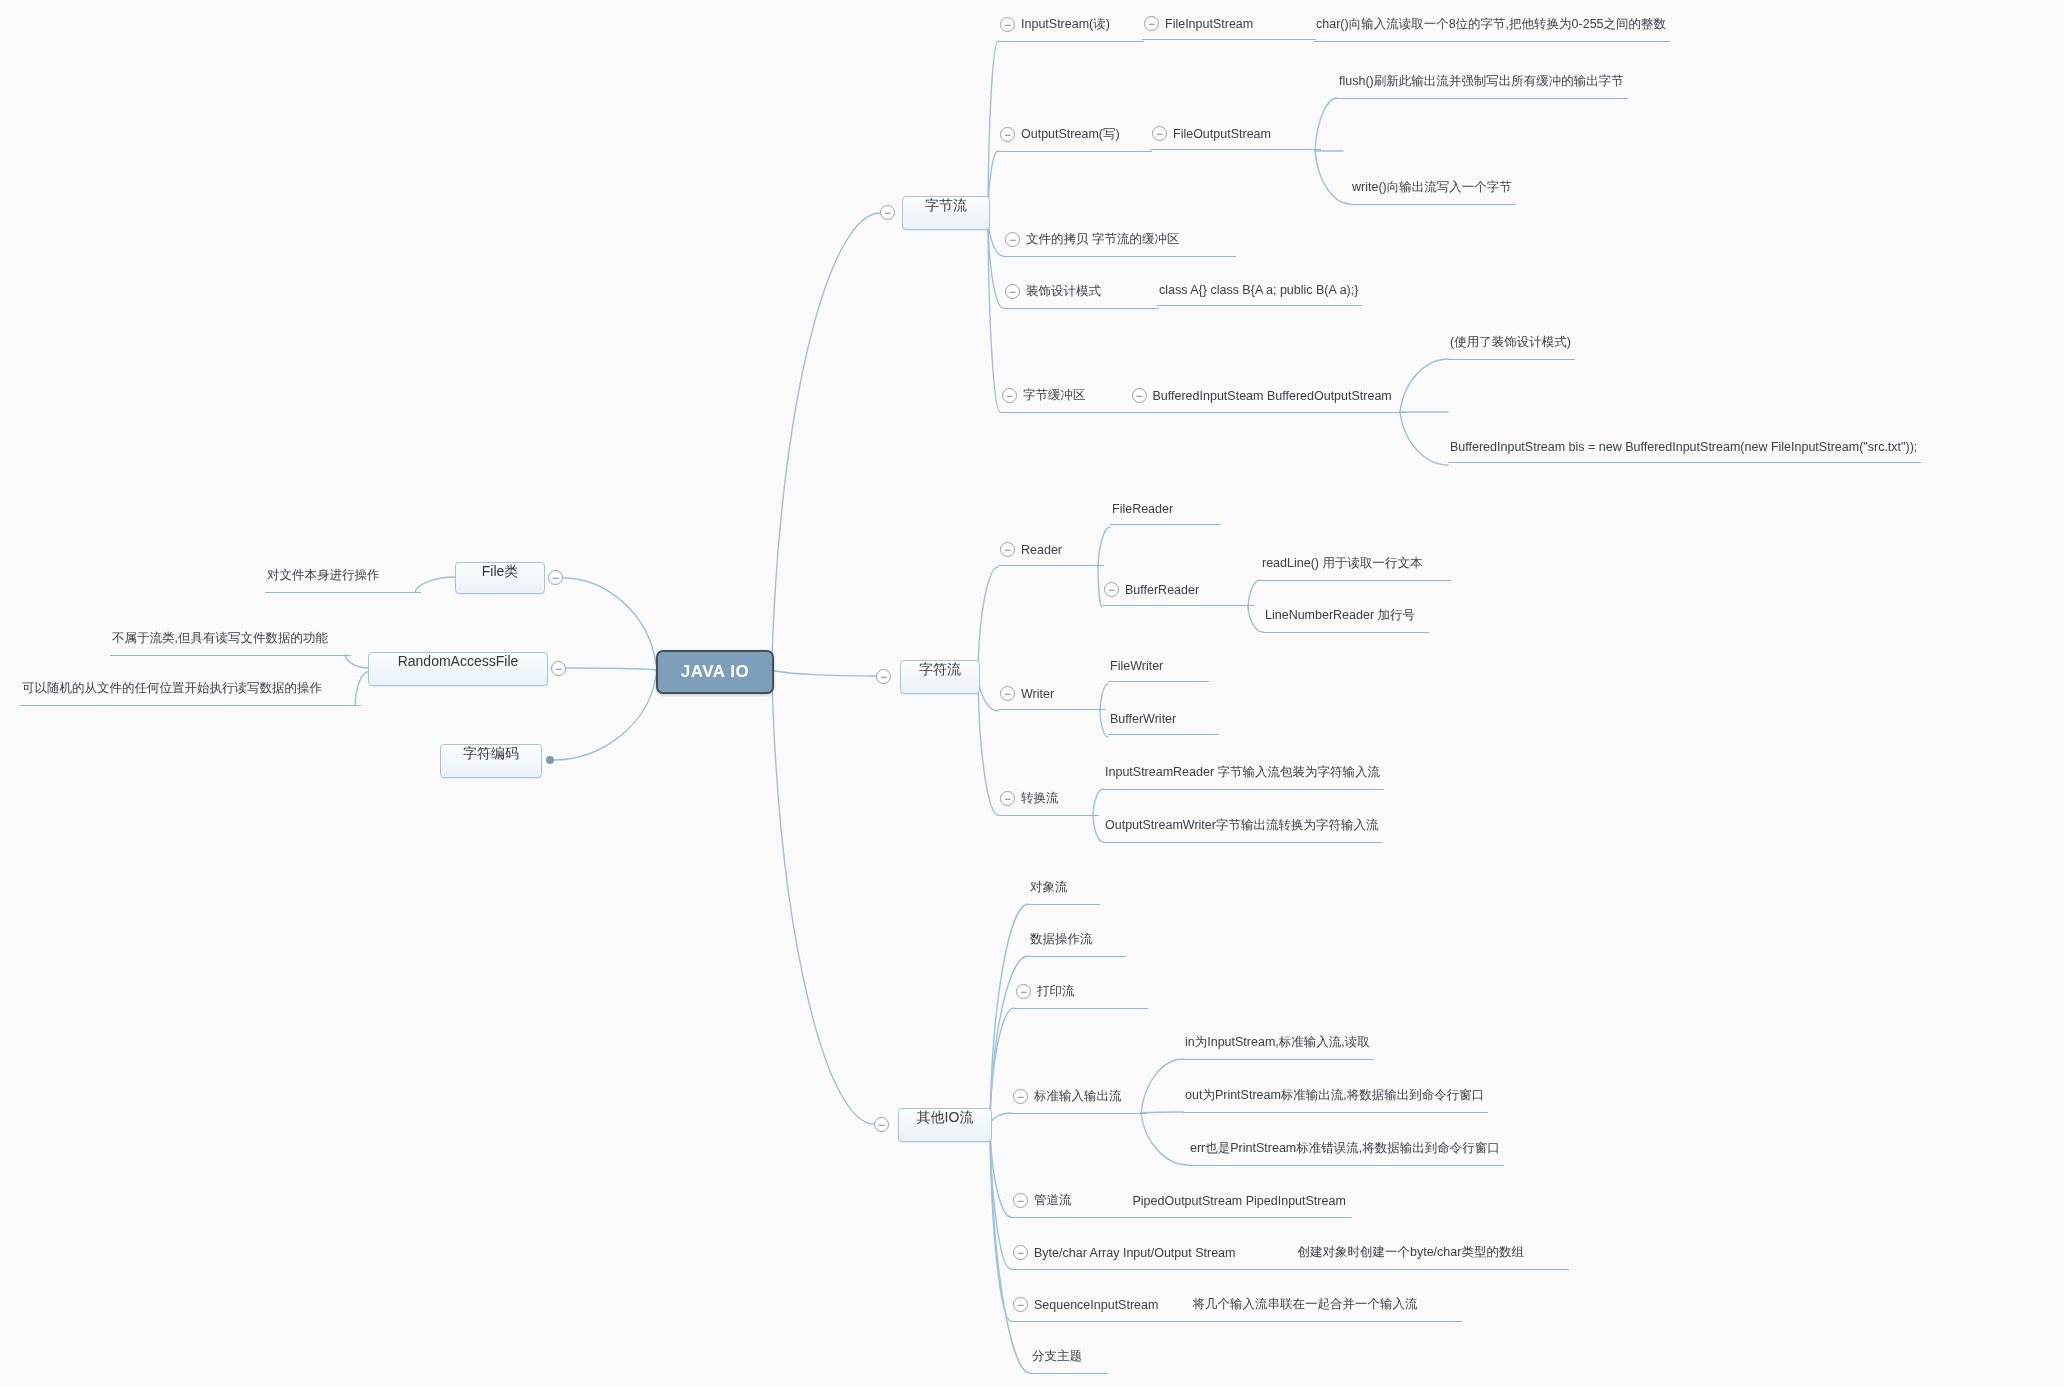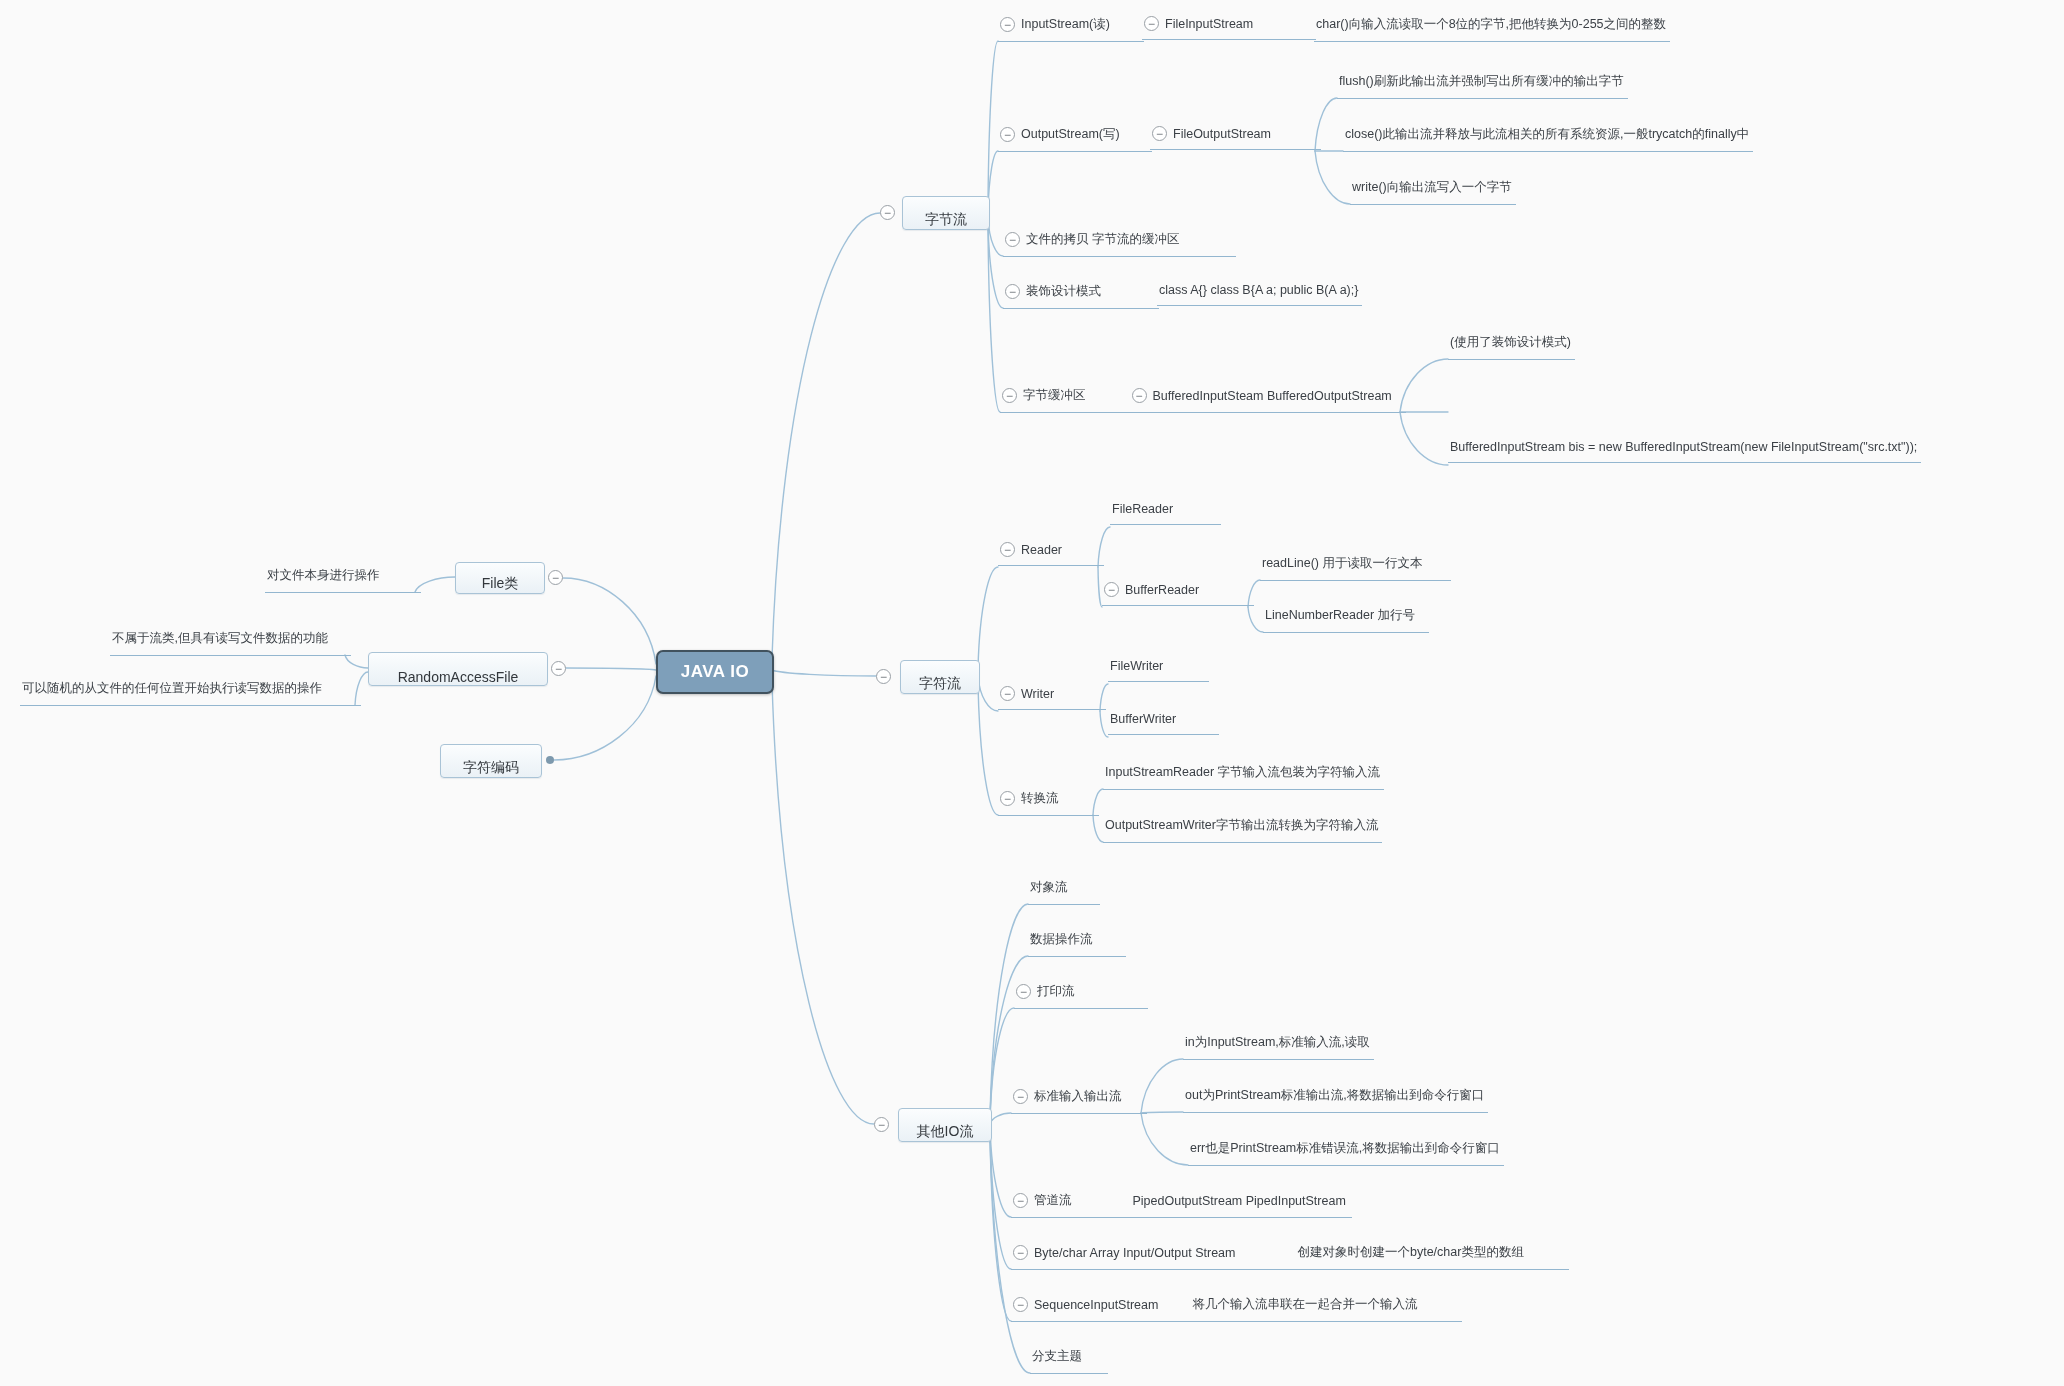--- a/index.html
+++ b/index.html
@@ -6,21 +6,21 @@
   #canvas{position:relative;width:2064px;height:1386px;background:#fafafa;overflow:hidden;
           font-family:"Liberation Sans","DejaVu Sans",sans-serif;color:#3b4046;}
   #edges{position:absolute;left:0;top:0;z-index:0;}
   .leaf{position:absolute;display:flex;align-items:center;gap:6px;white-space:nowrap;
         border-bottom:1.5px solid #93b6cf;padding:2px 4px 8px 2px;font-size:12.5px;z-index:2;}
   .lt{display:inline-block;}
   .ci{width:15px;height:15px;min-width:15px;border:1px solid #9aa0a6;border-radius:50%;
       background:#fff;color:#70767c;display:inline-flex;align-items:center;justify-content:center;
       font-size:12px;line-height:1;box-sizing:border-box;}
   .gap40{margin-left:40px;} .gap55{margin-left:55px;} .gap60{margin-left:28px;} .gap80{margin-left:56px;}
-  .node-box{position:absolute;display:flex;align-items:flex-end;justify-content:center;z-index:2;
+  .node-box{position:absolute;display:flex;align-items:flex-start;justify-content:center;z-index:2;
             border:1px solid #a9c3d6;border-radius:4px;background:linear-gradient(#fbfdfe,#eaf1f6);
             font-size:14px;color:#32373c;box-shadow:0 1px 1px rgba(120,150,170,.15);}
   .root{position:absolute;display:flex;align-items:center;justify-content:center;z-index:3;
         background:#7e9fba;border:2.5px solid #41525e;border-radius:7px;color:#fff;
         font-weight:bold;font-size:17px;letter-spacing:.5px;box-shadow:0 1px 3px rgba(0,0,0,.25);}
   .fci{position:absolute;z-index:2;}
   .dot{position:absolute;width:8px;height:8px;border-radius:50%;background:#7d99ad;z-index:2;}
 </style>
 </head>
 <body>
@@ -120,23 +120,20 @@
     <span class="ci">−</span>
     <span class="lt">OutputStream(写)</span>
   </div>
   <div class="leaf" style="left:1150px;top:124px;width:165px">
     <span class="ci">−</span>
     <span class="lt">FileOutputStream</span>
   </div>
   <div class="leaf" style="left:1337px;top:71px">
     <span class="lt">flush()刷新此输出流并强制写出所有缓冲的输出字节</span>
   </div>
-  <div class="leaf" style="left:1343px;top:124px">
-    <span class="lt">close()此输出流并释放与此流相关的所有系统资源,一般trycatch的finally中</span>
-  </div>
   <div class="leaf" style="left:1350px;top:177px">
     <span class="lt">write()向输出流写入一个字节</span>
   </div>
 
   <div class="leaf" style="left:1003px;top:229px;width:227px">
     <span class="ci">−</span>
     <span class="lt">文件的拷贝 字节流的缓冲区</span>
   </div>
 
   <div class="leaf" style="left:1003px;top:281px;width:150px">

